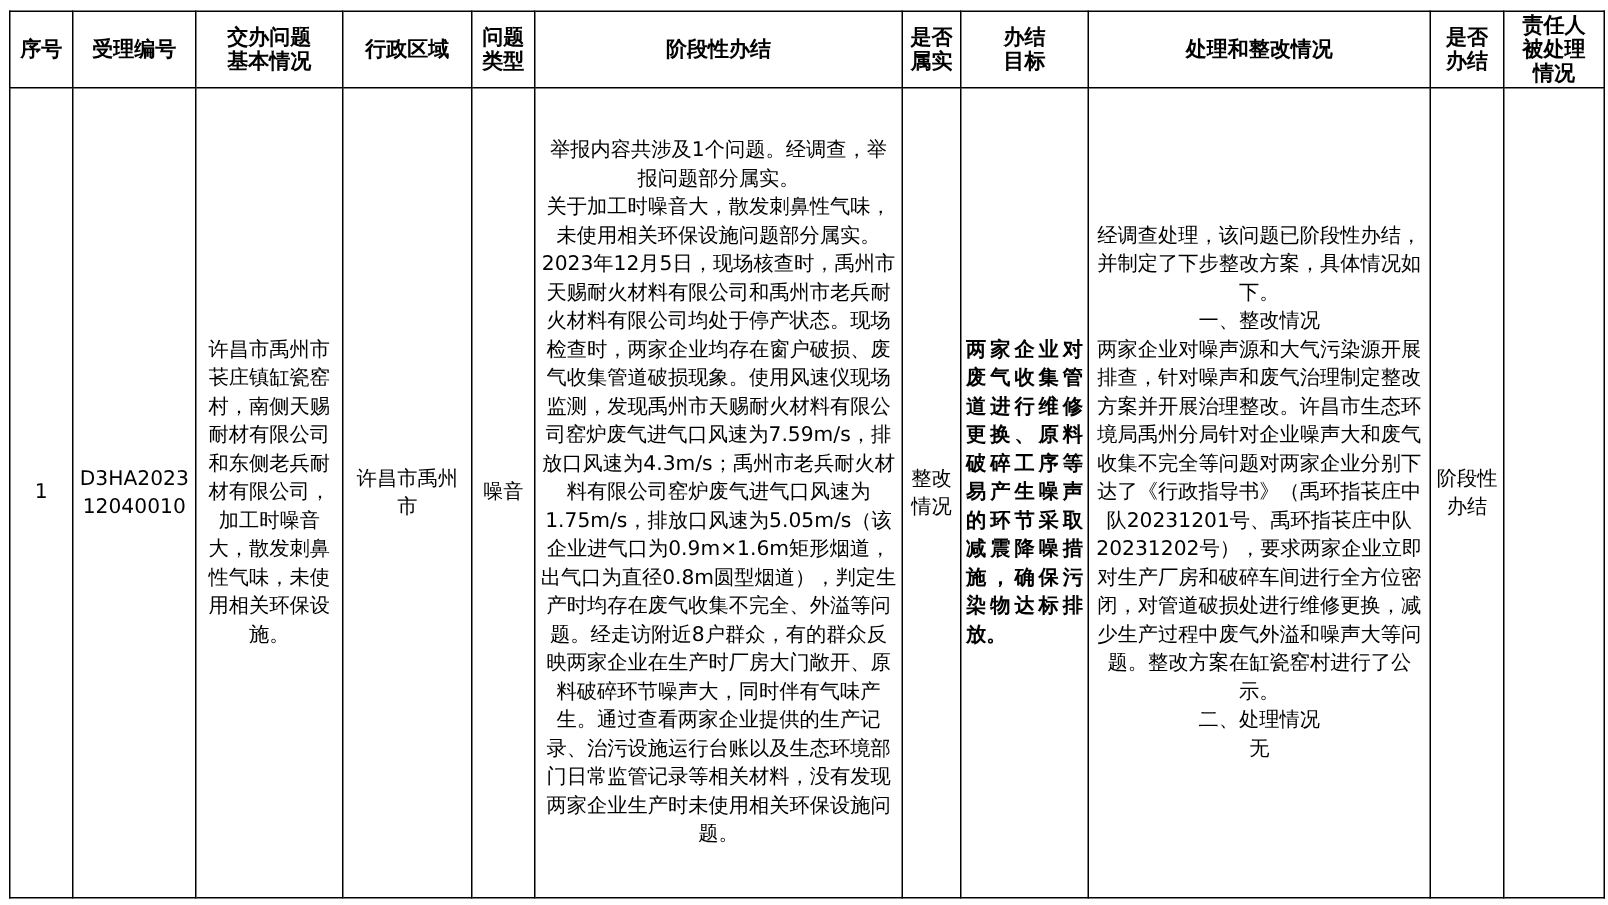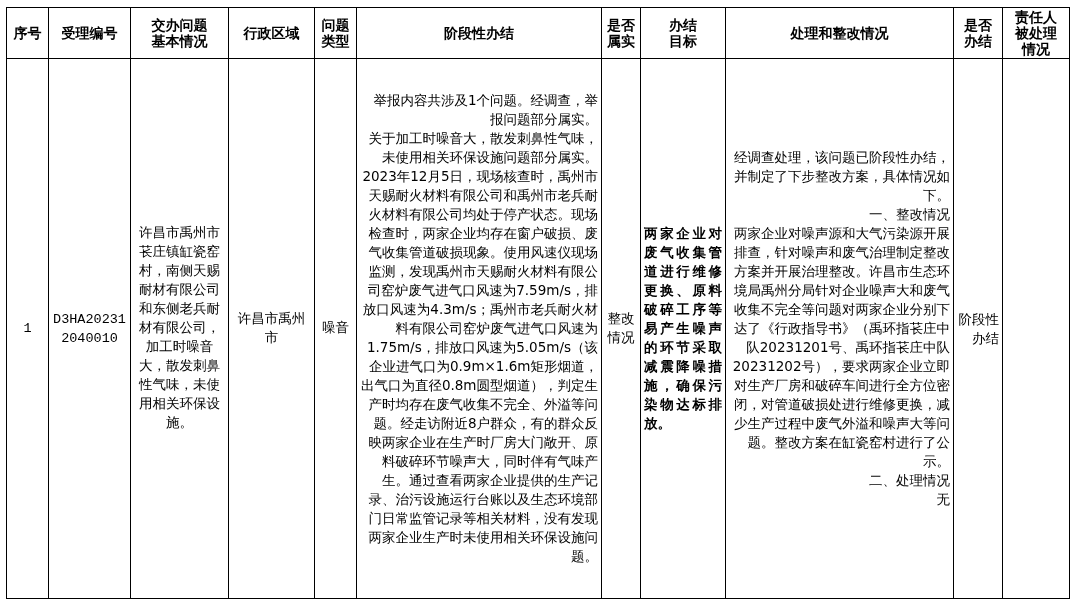--- a/index.html
+++ b/index.html
@@ -37,23 +37,23 @@
     height: 46px;
     padding: 1px 2px;
   }
   table.grid td {
     font-size: 13.5px;
     line-height: 19px;
     vertical-align: middle;
     height: 540px;
     padding: 2px 3px;
   }
-  td.c-center { text-align: center; font-family: Liberation Mono, monospace; }
+  td.c-center { text-align: center; }
   td.c-break  { word-break: break-all; }
-  td.c-left   { text-align: right; }
+  td.c-left   { text-align: center; }
   td.c-pre    { white-space: pre-wrap; }
   td.c-just   { text-align: justify; font-weight: bold; }
 </style>
 </head>
 <body>
 
 <div class="sheet">
   <table class="grid">
     <colgroup>
       <col style="width:42px">

